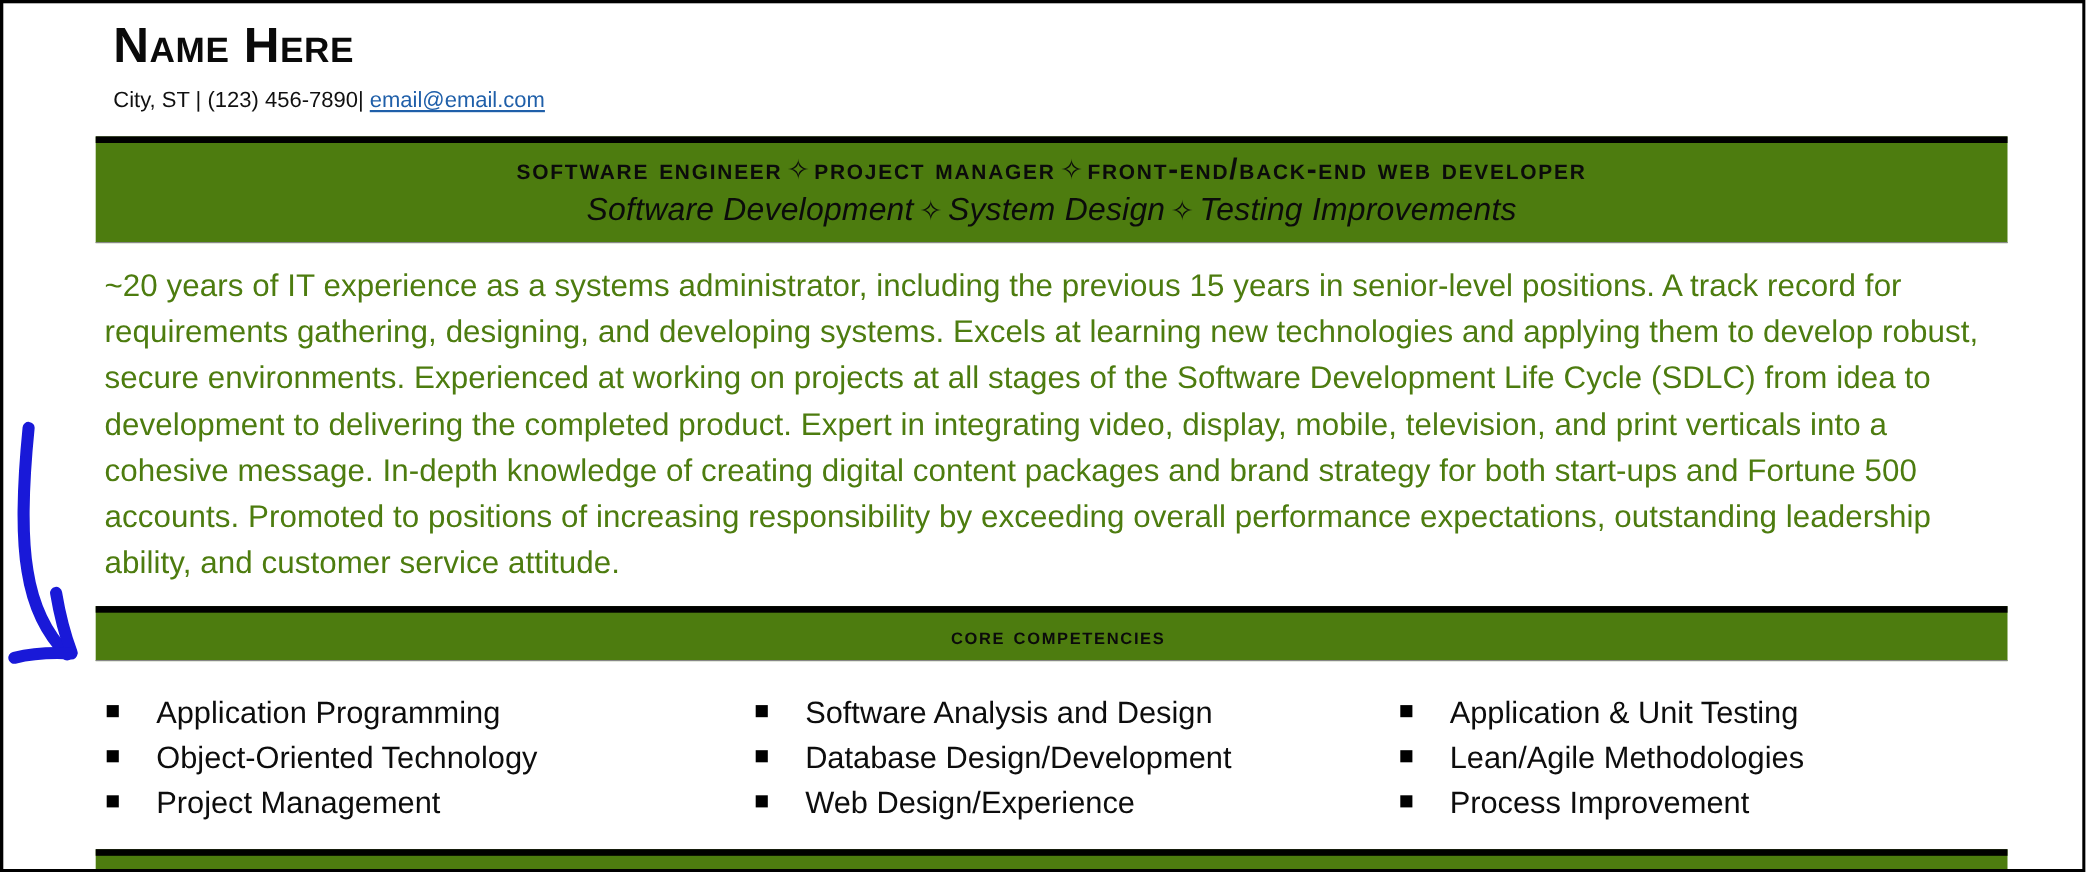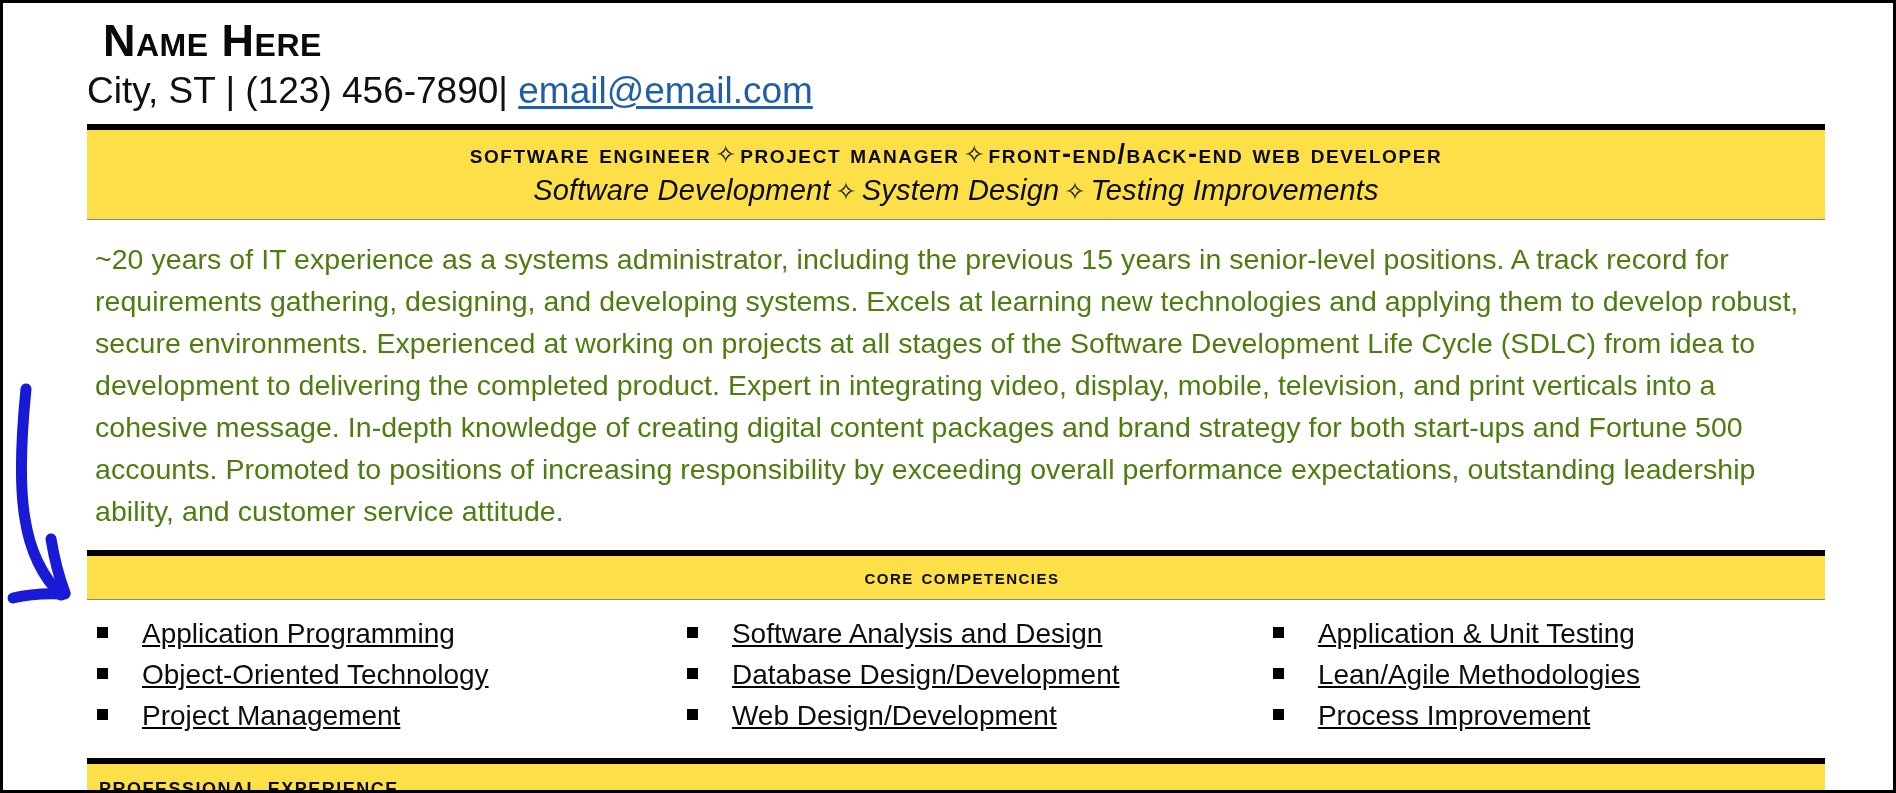--- a/index.html
+++ b/index.html
@@ -39,36 +39,36 @@
     font-size: 45px;
     line-height: 56px;
     letter-spacing: 0.5px;
     font-variant: small-caps;
     text-transform: capitalize;
     margin: 10px 0 0 16px;
     color: #0a0a0a;
     white-space: nowrap;
   }
   .contact {
-    font-size: 37px;
+    font-size: 20px;
     line-height: 40px;
-    margin: 2px 0 0 0;
+    margin: 2px 0 0 16px;
     white-space: nowrap;
     color: #101010;
   }
   .contact .sep { color: #101010; }
   .email-link {
     color: #1f5fa9;
     text-decoration: underline;
     text-underline-offset: 3px;
   }
 
   
   .band {
-    background: #fde047;
+    background: #4d7c0f;
     border-top: 6px solid #000000;
     border-bottom: 1px solid #888888;
     box-sizing: border-box;
     width: 100%;
   }
   .band-titles {
     margin-top: 13px;
     padding: 7px 0 9px 0;
     text-align: center;
   }
@@ -129,23 +129,22 @@
     line-height: 32px;
     font-variant: small-caps;
     text-transform: lowercase;
     letter-spacing: 1.5px;
     color: #0b0b0b;
     margin-left: 12px;
   }
 
   .competency-grid {
     display: flex;
-    margin-top: 13px;
+    margin-top: 26px;
     padding-left: 10px;
-    text-decoration: underline;
   }
   .comp-col {
     flex: 0 0 33.33%;
     box-sizing: border-box;
   }
   .comp-col.c2 { padding-left: 14px; }
   .comp-col.c3 { padding-left: 24px; }
   .comp-item {
     display: flex;
     align-items: baseline;
@@ -240,21 +239,21 @@
         <div class="comp-item">
           <span class="bullet-square"></span>
           <span>Software Analysis and Design</span>
         </div>
         <div class="comp-item">
           <span class="bullet-square"></span>
           <span>Database Design/Development</span>
         </div>
         <div class="comp-item">
           <span class="bullet-square"></span>
-          <span>Web Design/Development</span>
+          <span>Web Design/Experience</span>
         </div>
       </div>
 
       <div class="comp-col c3">
         <div class="comp-item">
           <span class="bullet-square"></span>
           <span>Application &amp; Unit Testing</span>
         </div>
         <div class="comp-item">
           <span class="bullet-square"></span>

